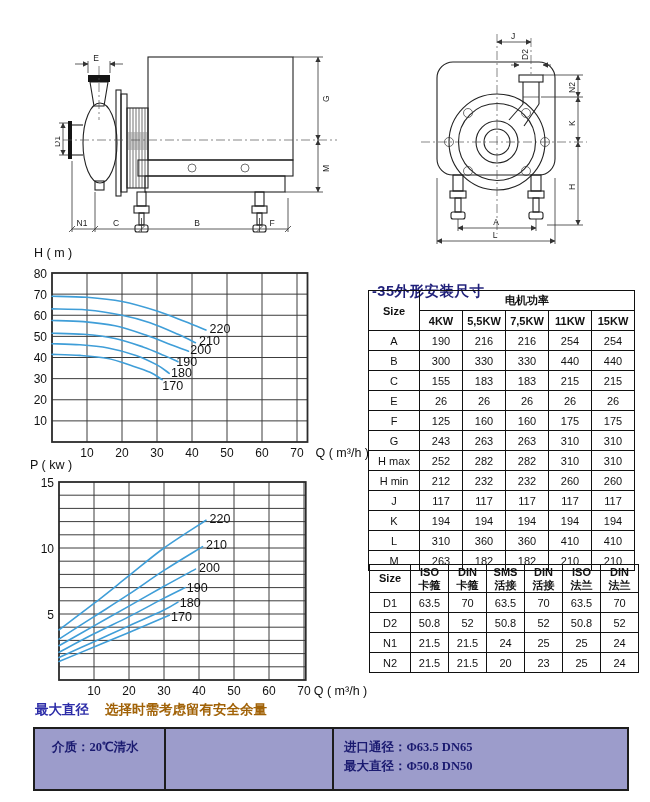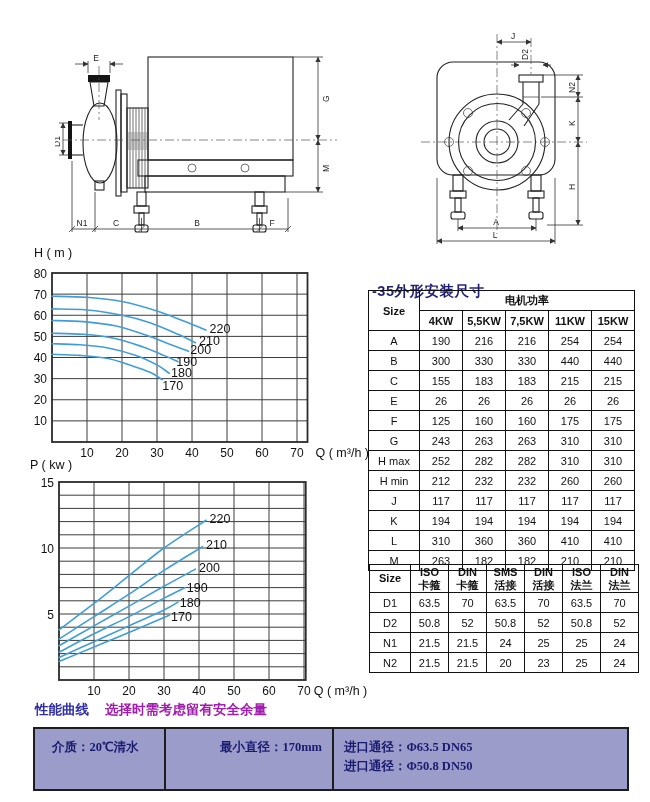--- a/index.html
+++ b/index.html
@@ -31,21 +31,21 @@
       font:11px "Liberation Sans",sans-serif;color:#111;padding:1px 0;height:17px;}
   table.dt th{font-weight:bold;}
   table.dt .c0{width:50px;margin-top:32px;}
   table.dt .cp{width:42px;}
   table.ft .c0{width:40px;}
   table.ft .cp{width:37px;}
   table.ft th{line-height:1.15;}
 
   
   .perf-title{font-size:13.5px;font-weight:bold;color:#2d2da8;}
-  .perf-sub{font-size:13.5px;font-weight:bold;color:#a21caf;margin-left:16px;}
+  .perf-sub{font-size:13.5px;font-weight:bold;color:#a16207;margin-left:16px;}
   #specs{display:flex;border:2px solid #1d1d1d;background:#9c9ccb;width:592px;height:60px;}
   .spec-cell{border-right:2px solid #1d1d1d;box-sizing:border-box;
       padding:9px 6px 0 10px;color:#1a1a70;
       font:bold 12.5px "Liberation Serif",serif;line-height:19px;}
   .spec-cell:last-child{border-right:none;}
   .spec-line.r2right{text-align:right;padding-right:4px;}
 </style>
 </head>
 <body>
 
@@ -475,28 +475,27 @@
           <td class="cp">21.5</td>
           <td class="cp">20</td>
           <td class="cp">23</td>
           <td class="cp">25</td>
           <td class="cp">24</td>
         </tr>
       </tbody>
     </table>
 
   <div class="abs" style="left:35px;top:700px;">
-    <span class="perf-title">性能曲线</span><span class="perf-sub">选择时需考虑留有安全余量</span>
+    <span class="perf-title">最大直径</span><span class="perf-sub">选择时需考虑留有安全余量</span>
   </div>
   <div id="specs" class="abs" style="left:33px;top:727px;">
       <div class="spec-cell" style="width: 131px; padding-left: 17px;">
         <div class="spec-line">介质：20℃清水</div>
       </div>
       <div class="spec-cell" style="width: 168px;">
-        <div class="spec-line r2right">最小直径：170mm</div>
       </div>
       <div class="spec-cell" style="width: 197px;">
         <div class="spec-line">进口通径：Φ63.5 DN65</div>
-        <div class="spec-line">进口通径：Φ50.8 DN50</div>
+        <div class="spec-line">最大直径：Φ50.8 DN50</div>
       </div>
     </div>
 
 </div>
 
 </body></html>

